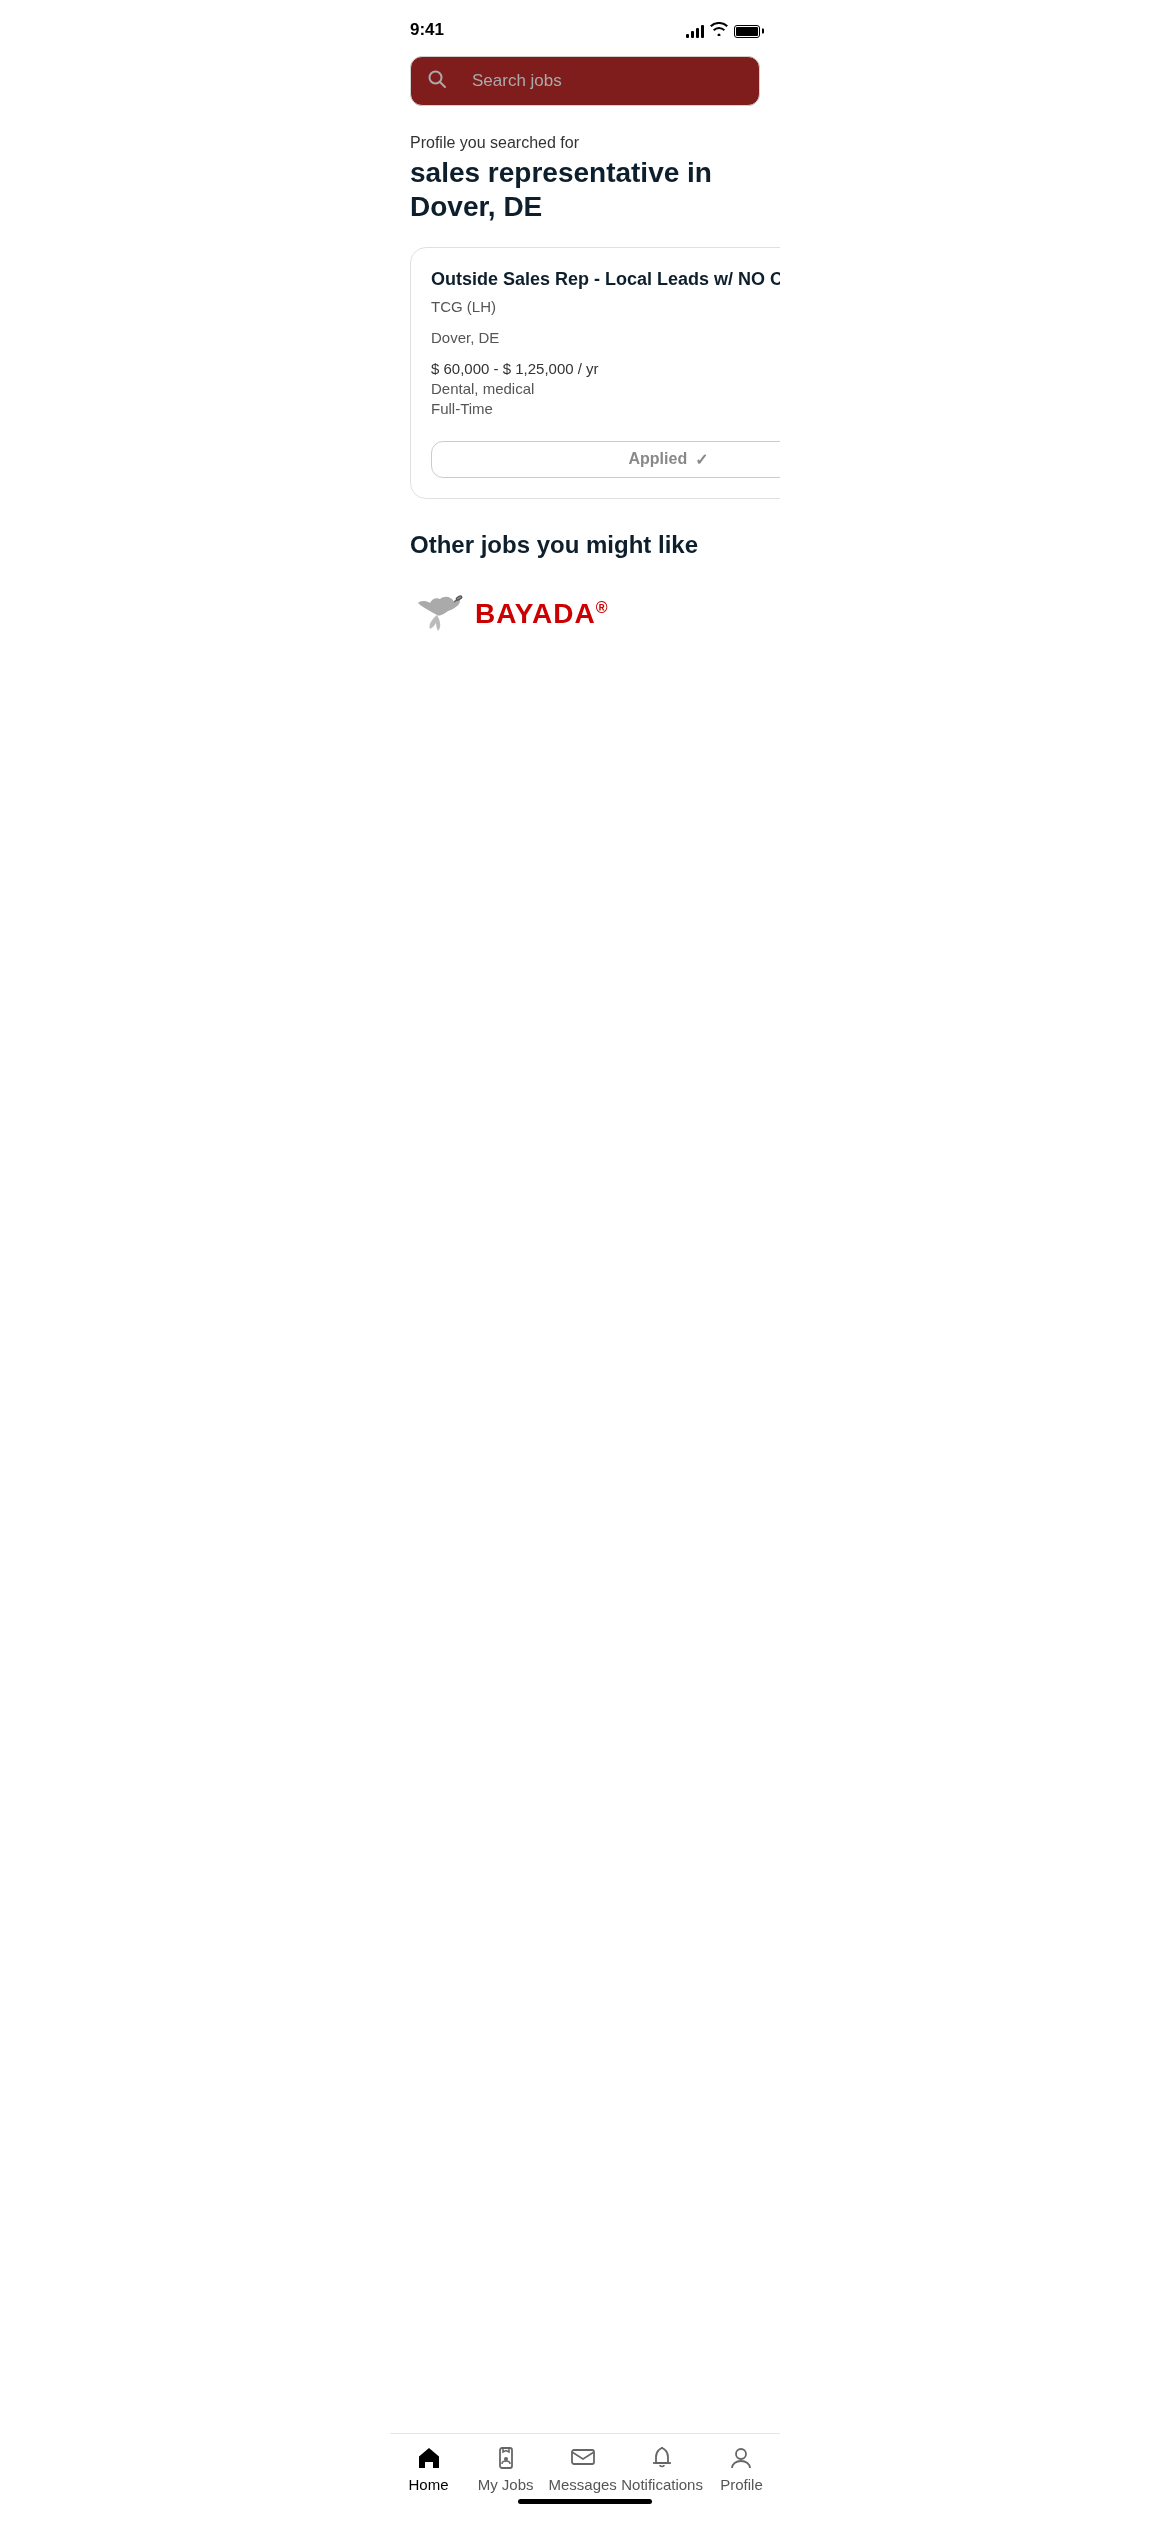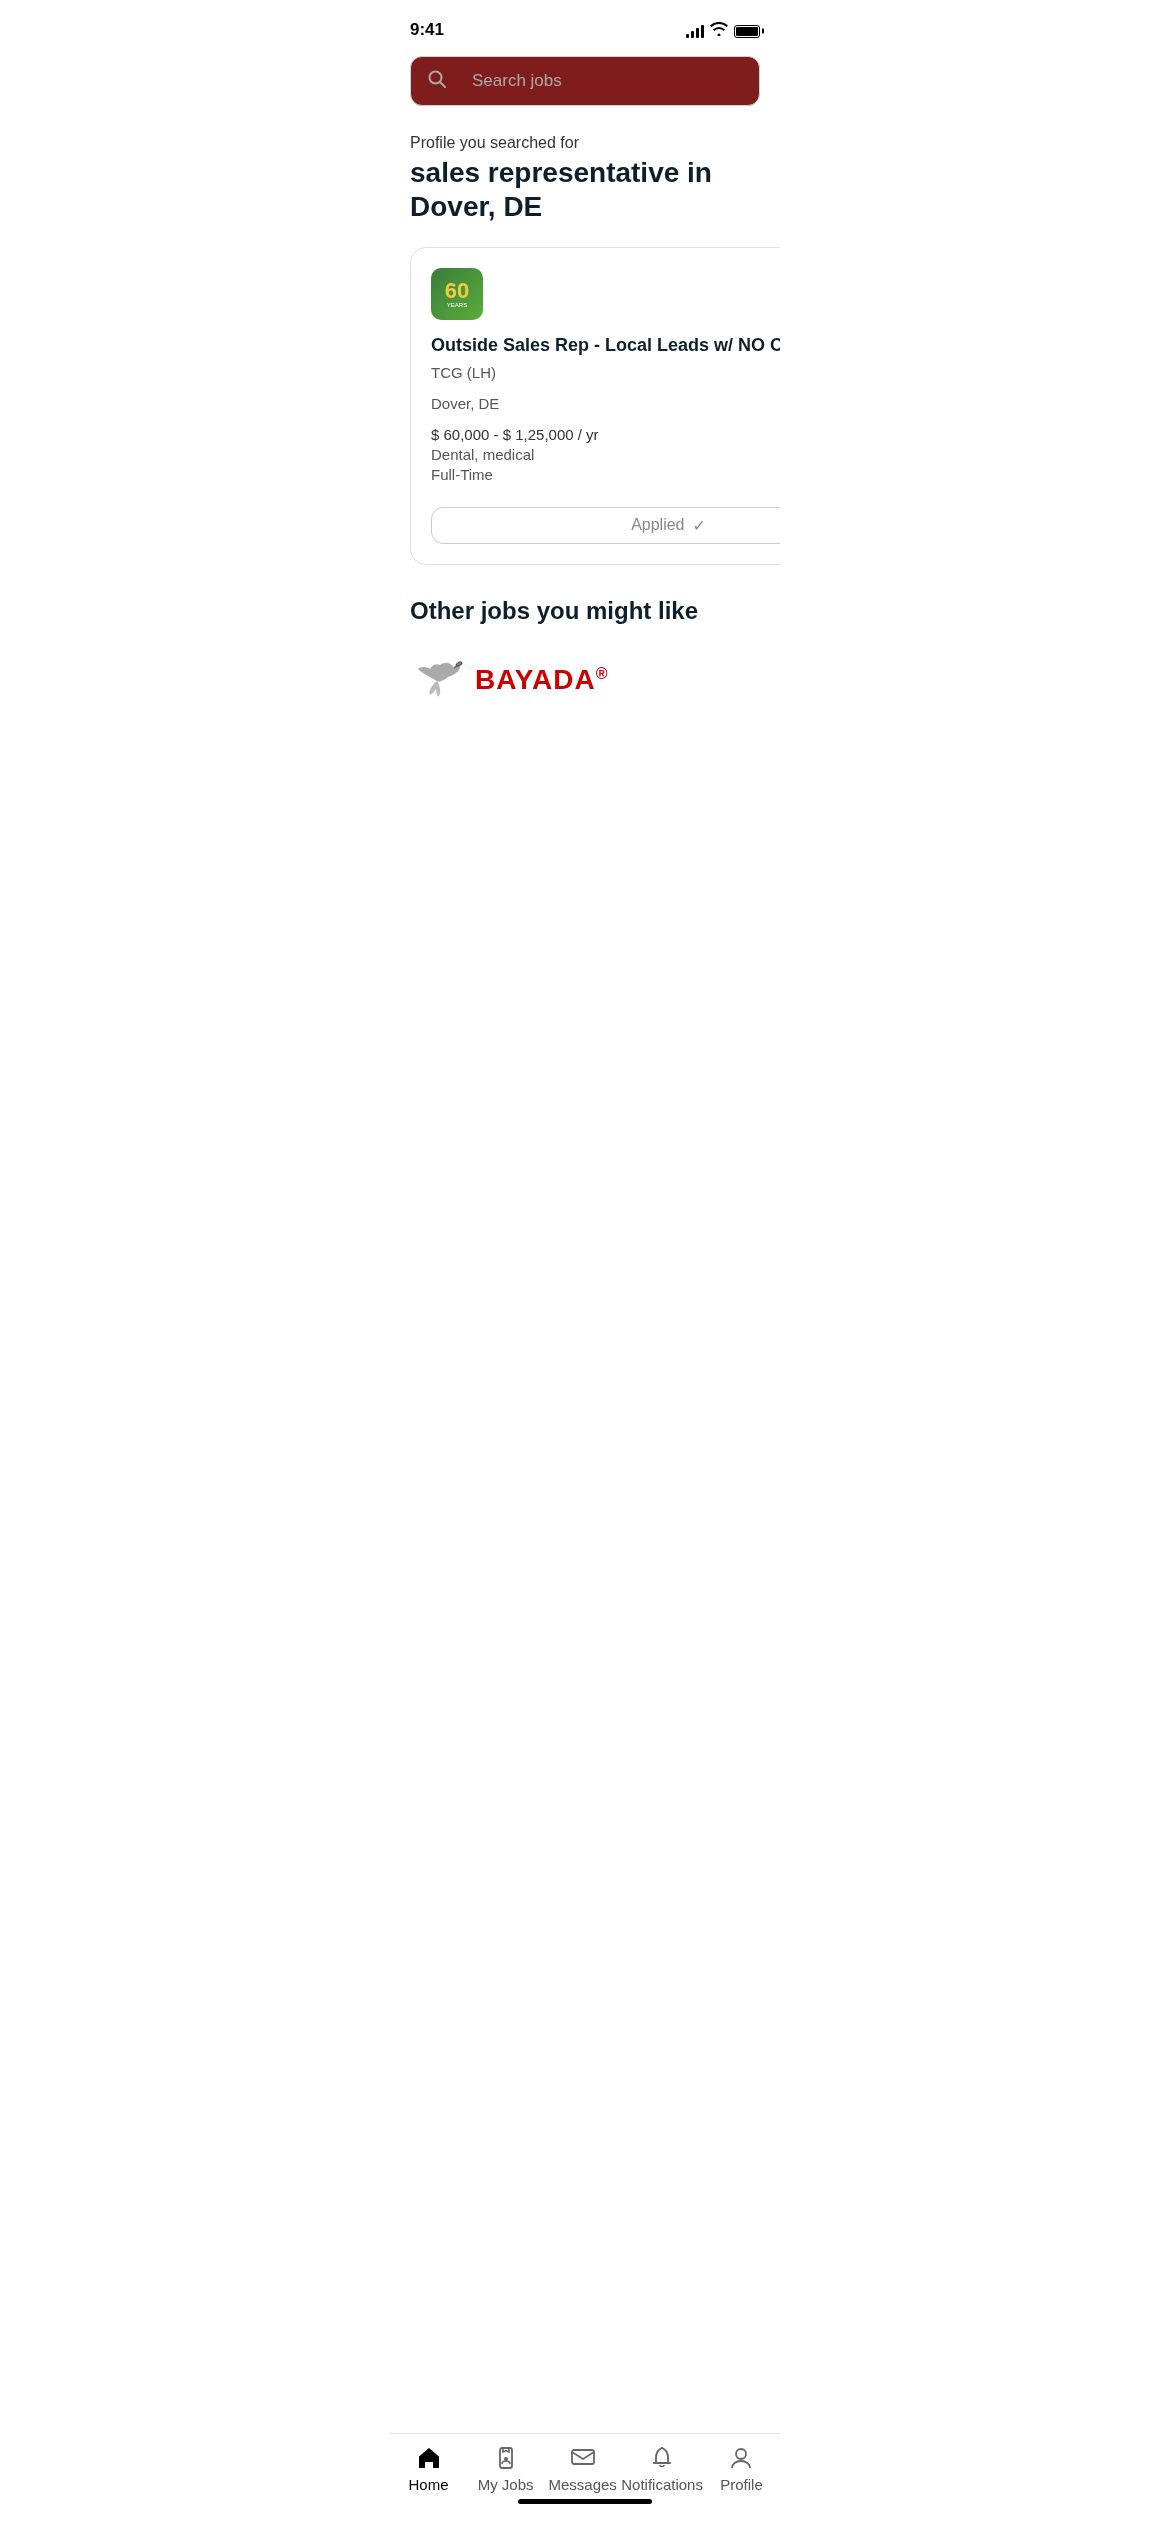--- a/index.html
+++ b/index.html
@@ -223,21 +223,21 @@
     }
 
     .applied-btn {
       width: 100%;
       padding: 8px;
       border: 1.5px solid #ccc;
       border-radius: 12px;
       background: #fff;
       color: #888;
       font-size: 16px;
-      font-weight: 400;
+      font-weight: 700;
       display: flex;
       align-items: center;
       justify-content: center;
       gap: 8px;
       cursor: pointer;
     }
 
     .check-mark {
       color: #888;
       font-size: 16px;
@@ -383,29 +383,20 @@
   </div>
 
   <div class="search-header">
     <p class="searched-for-text">Profile you searched for</p>
     <p class="searched-query">sales representative in Dover, DE</p>
   </div>
 
   <div class="job-cards-scroll">
 
     <div class="job-card">
-      <div class="job-card-header">
-        <div class="company-logo logo-60">
-          <div>
-            <div class="logo-60-inner">60</div>
-            <div class="logo-60-sub">YEARS</div>
-          </div>
-        </div>
-
-      </div>
       <p class="job-title">Outside Sales Rep - Local Leads w/ NO COLD CALLING</p>
       <p class="company-name">TCG (LH)</p>
       <p class="job-location">Dover, DE</p>
       <p class="job-salary">$ 60,000 - $ 1,25,000 / yr</p>
       <p class="job-benefits">Dental, medical</p>
       <p class="job-type">Full-Time</p>
       <button class="applied-btn">
         <span>Applied</span>
         <span class="check-mark">✓</span>
       </button>

